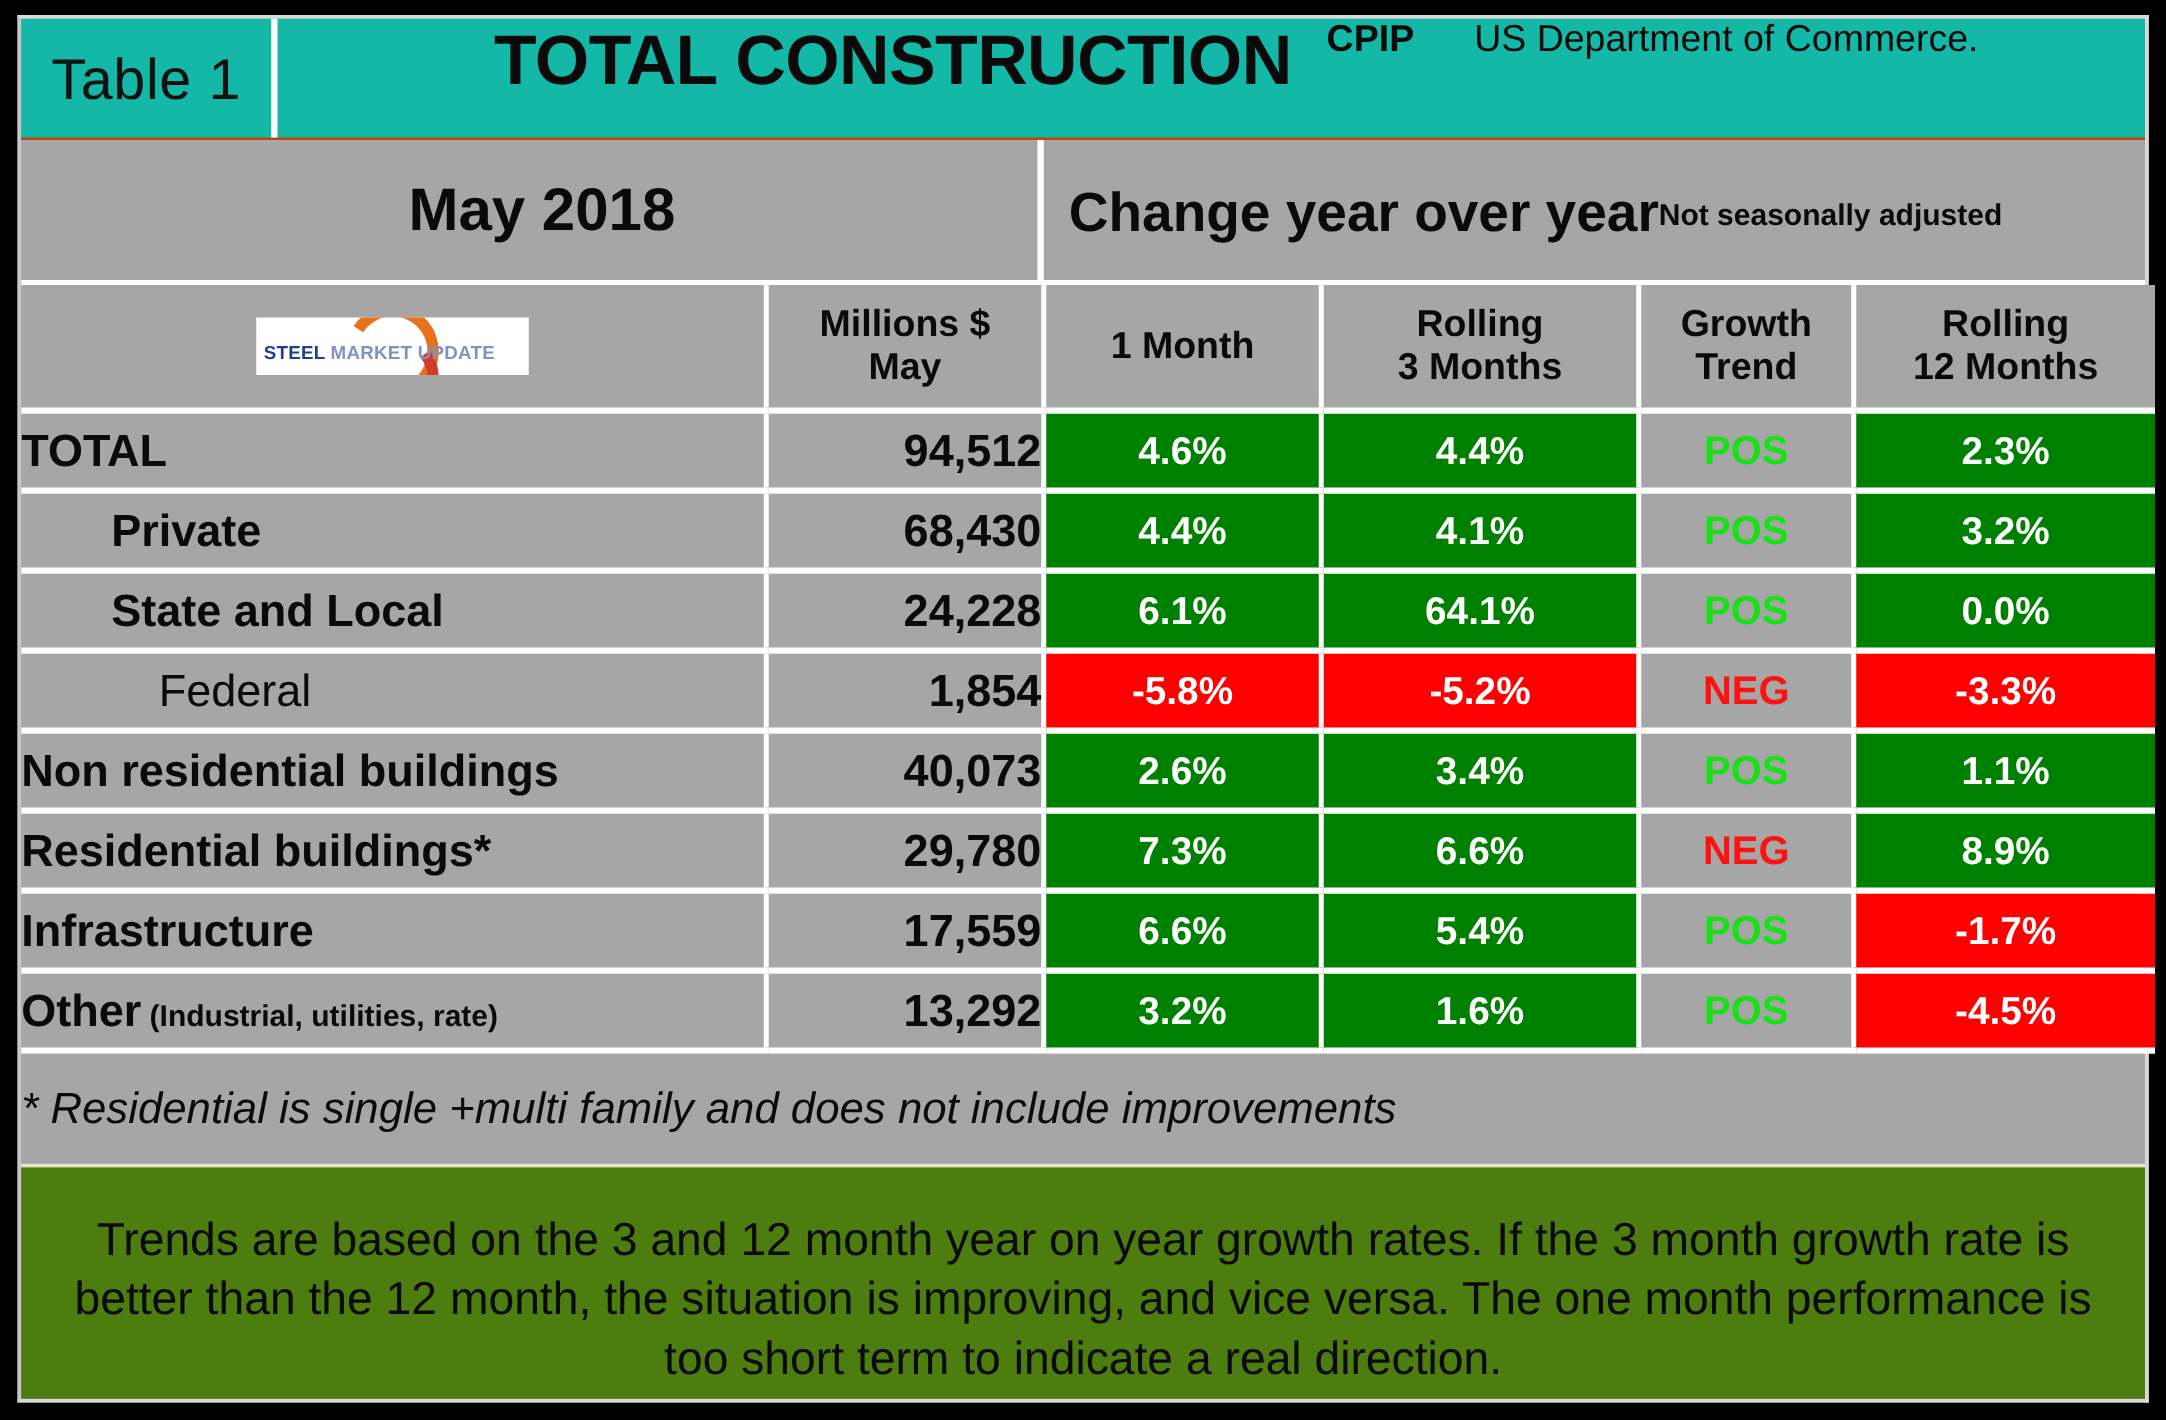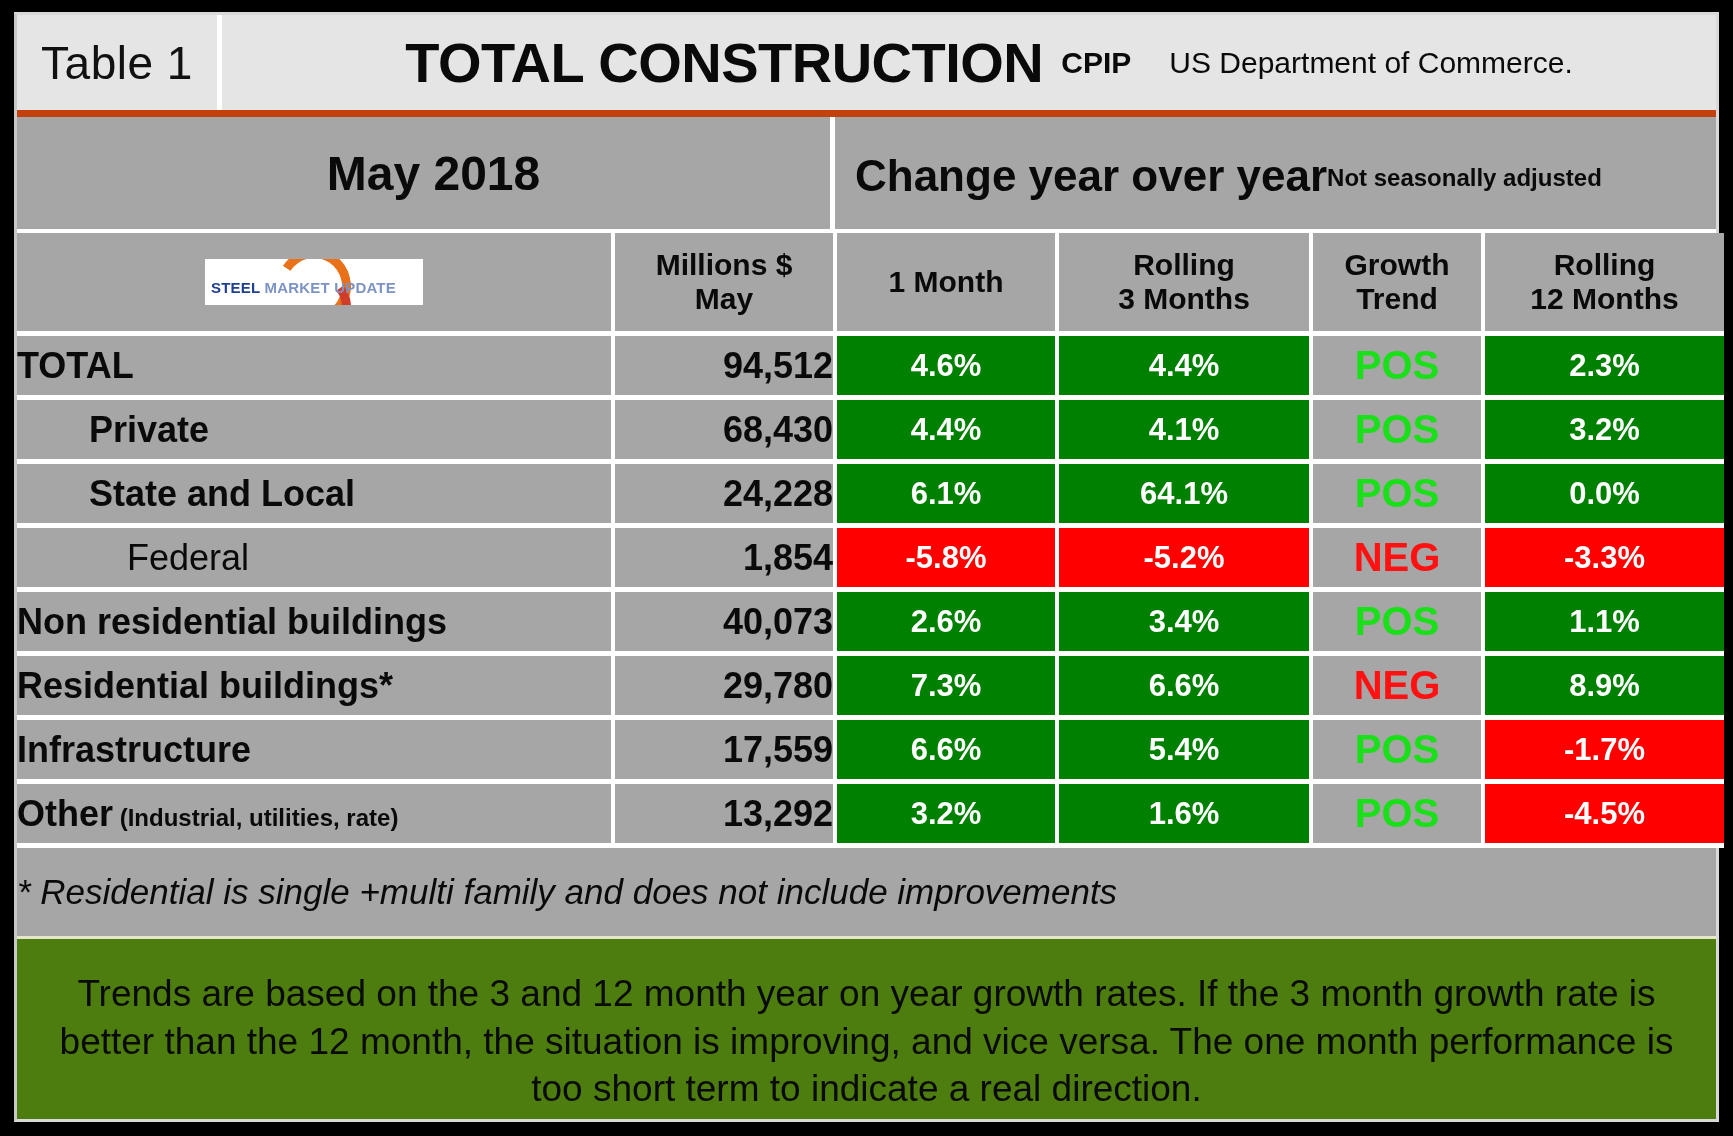--- a/index.html
+++ b/index.html
@@ -34,42 +34,42 @@
     display: flex;
     flex-direction: column;
   }
 
   
   .titlebar {
     display: flex;
     align-items: stretch;
     height: 95px;
     flex: none;
-    border-bottom: 7px solid #c2410c;
-    background: #e5e5e5;
+    border-bottom: 2px solid #c2410c;
+    background: #14b8a6;
   }
   .table-tag {
     width: 205px;
     display: flex;
     align-items: center;
     justify-content: center;
     border-right: 5px solid #ffffff;
     box-sizing: border-box;
   }
   .table-tag-text {
     font-size: 46px;
     color: #111111;
     letter-spacing: 0.5px;
   }
   .title-main {
     flex: 1;
     display: flex;
-    align-items: center;
+    align-items: flex-start;
     justify-content: center;
-    gap: 18px;
+    gap: 28px;
     padding-left: 40px;
     box-sizing: border-box;
   }
   .title-big {
     font-size: 56px;
     font-weight: bold;
     color: #0a0a0a;
     letter-spacing: -0.5px;
   }
   .title-cpip {
@@ -244,21 +244,21 @@
   .cell-pct {
     font-size: 31px;
     font-weight: bold;
     text-align: center;
     color: #ffffff;
   }
   .cell-pct.pos { background: #008000 !important; }
   .cell-pct.neg { background: #ff0000 !important; }
 
   .cell-trend {
-    font-size: 40px;
+    font-size: 32px;
     font-weight: bold;
     text-align: center;
     background: #a6a6a6;
   }
   .cell-trend.pos { color: #19e019; }
   .cell-trend.neg { color: #ff1111; }
 
   
   .footnote {
     flex: none;

